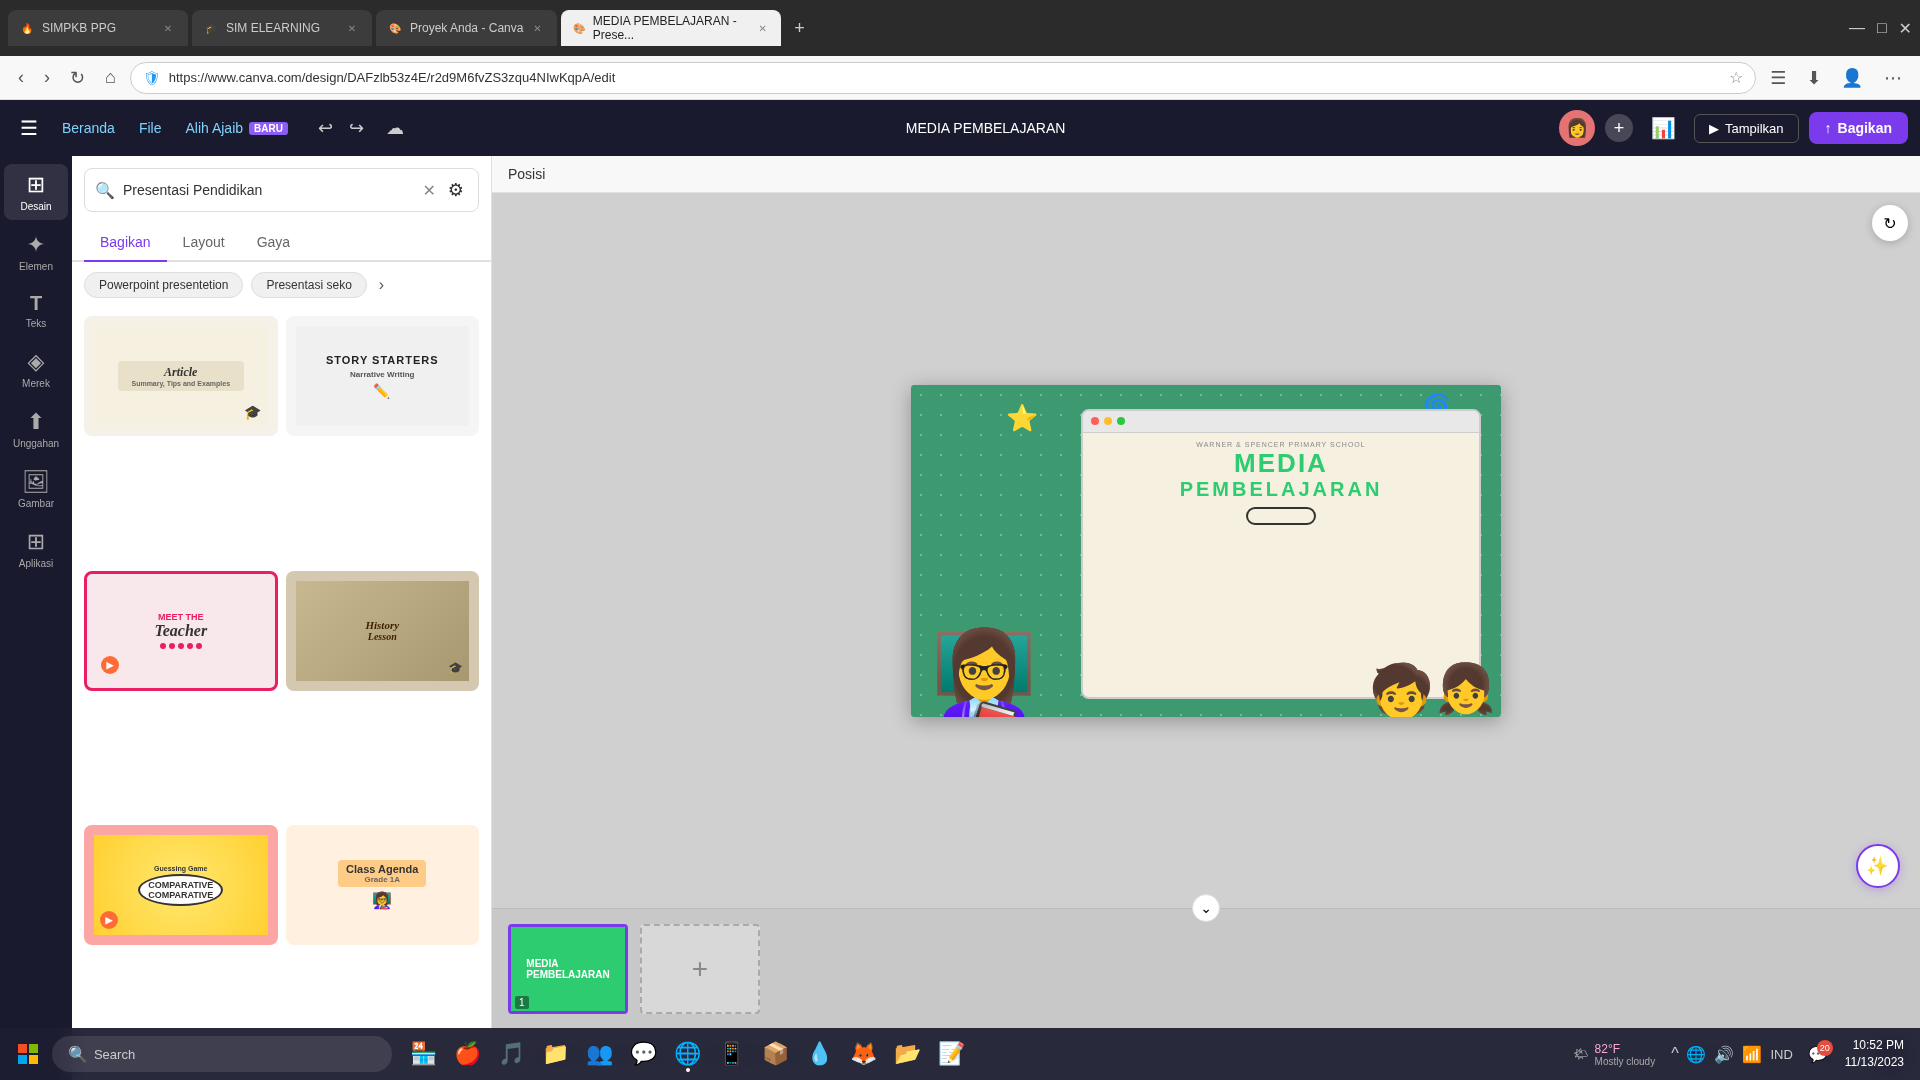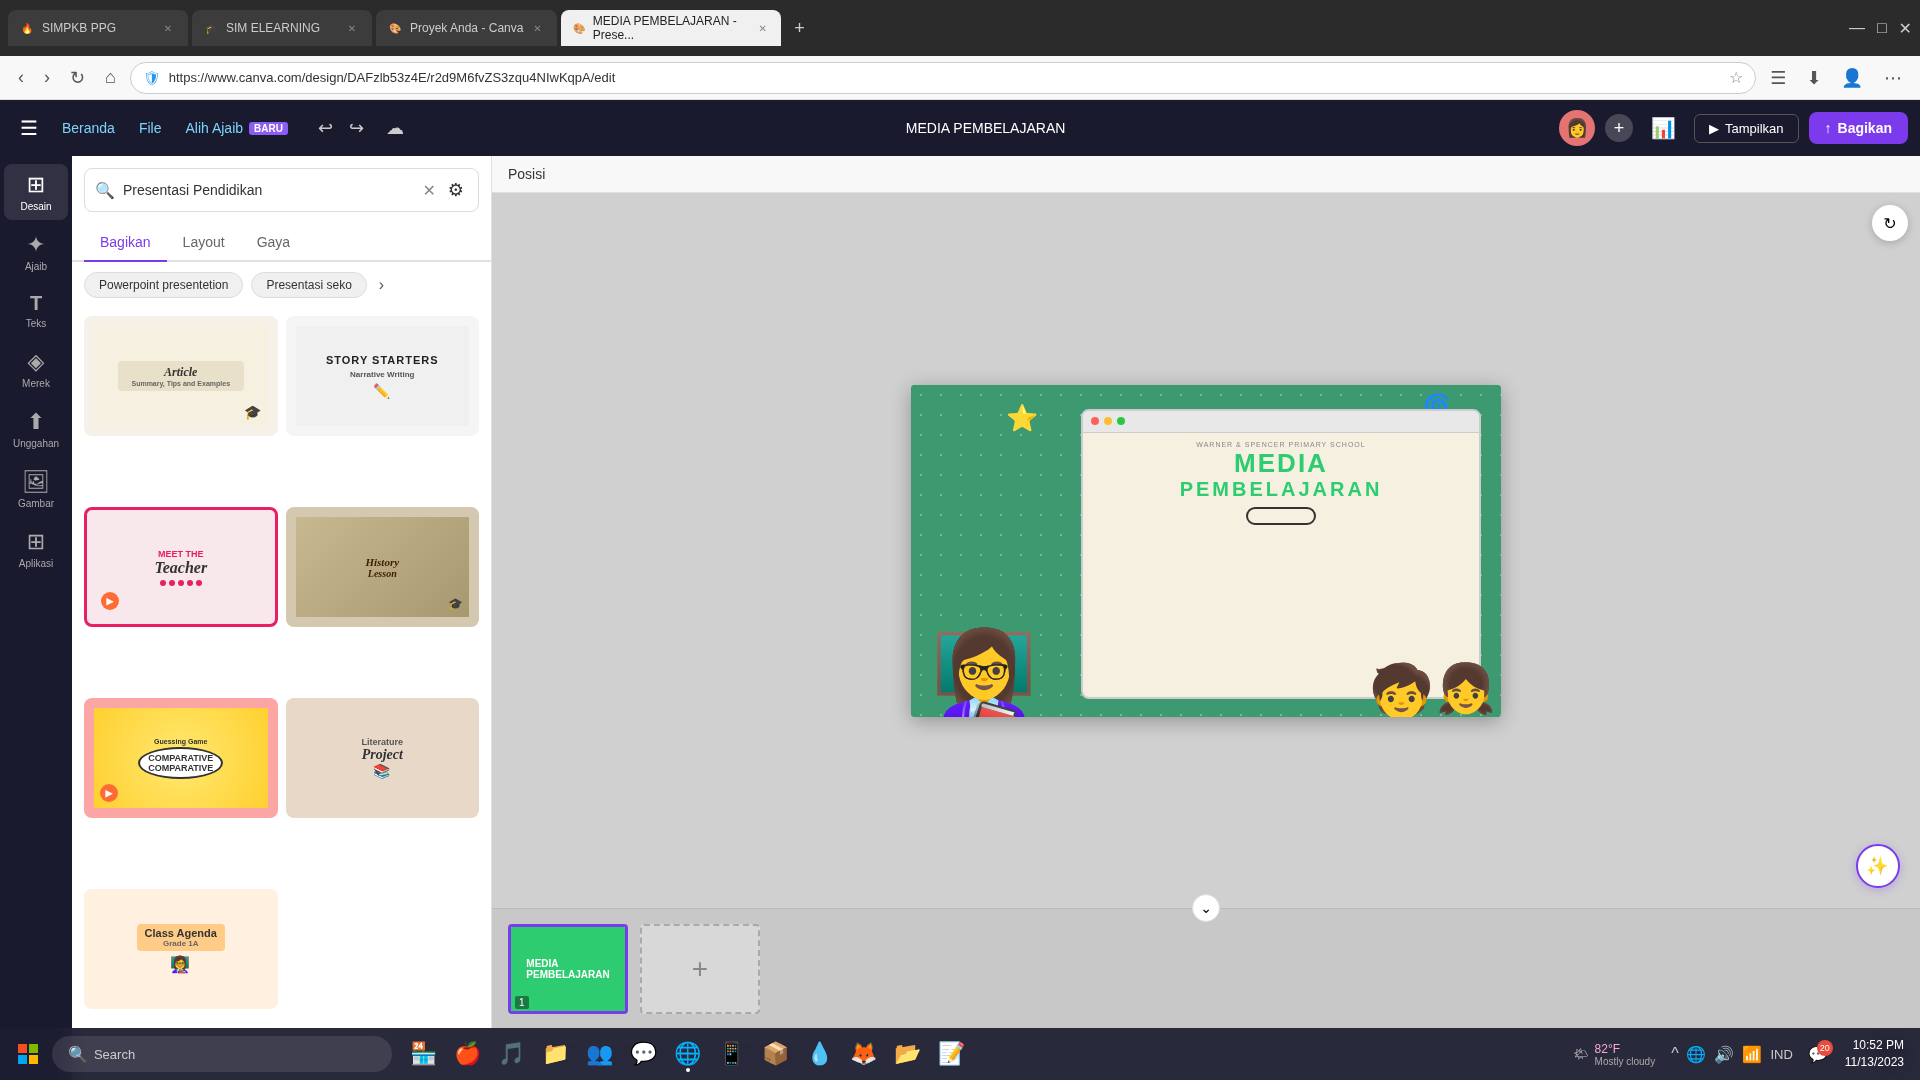--- a/index.html
+++ b/index.html
@@ -719,21 +719,21 @@
 
   <div class="canva-main">
 
     <div class="sidebar-icons">
       <div class="sidebar-icon-item active">
         <span class="icon-sym">⊞</span>
         <span class="icon-label">Desain</span>
       </div>
       <div class="sidebar-icon-item">
         <span class="icon-sym">✦</span>
-        <span class="icon-label">Ajaib</span>
+        <span class="icon-label">Elemen</span>
       </div>
       <div class="sidebar-icon-item">
         <span class="icon-sym" style="font-weight:bold;font-size:20px;">T</span>
         <span class="icon-label">Teks</span>
       </div>
       <div class="sidebar-icon-item">
         <span class="icon-sym">◈</span>
         <span class="icon-label">Merek</span>
       </div>
       <div class="sidebar-icon-item">
@@ -829,29 +829,20 @@
               <div style="font-size:7px;font-weight:bold;color:#333;text-align:center;">Guessing Game</div>
               <div style="background:white;border-radius:50%;padding:4px 8px;margin-top:2px;text-align:center;border:2px solid #333;">
                 <div style="font-size:9px;font-weight:900;color:#333;">COMPARATIVE</div>
                 <div style="font-size:9px;font-weight:900;color:#333;">COMPARATIVE</div>
               </div>
               <div style="position:absolute;bottom:6px;left:6px;width:18px;height:18px;background:#ff6b35;border-radius:50%;display:flex;align-items:center;justify-content:center;font-size:9px;color:white;">▶</div>
             </div>
           </div>
         </div>
 
-        <div class="template-card" style="background:#e8d8c8;">
-          <div class="tc-inner">
-            <div style="width:100%;height:100%;background:#e8d8c8;display:flex;flex-direction:column;align-items:center;justify-content:center;padding:8px;position:relative;">
-              <div style="font-size:9px;color:#555;">Literature</div>
-              <div style="font-size:14px;font-weight:900;color:#333;font-family:serif;font-style:italic;">Project</div>
-              <div style="font-size:14px;">📚</div>
-            </div>
-          </div>
-        </div>
 
         <div class="template-card" style="background:#fff0e0;">
           <div class="tc-inner">
             <div style="width:100%;height:100%;background:#fff0e0;display:flex;flex-direction:column;align-items:center;justify-content:center;padding:8px;position:relative;">
               <div style="background:#ffcc88;border-radius:4px;padding:3px 8px;text-align:center;">
                 <div style="font-size:11px;font-weight:bold;color:#333;">Class Agenda</div>
                 <div style="font-size:8px;color:#666;">Grade 1A</div>
               </div>
               <div style="font-size:16px;margin-top:4px;">👩‍🏫</div>
             </div>

